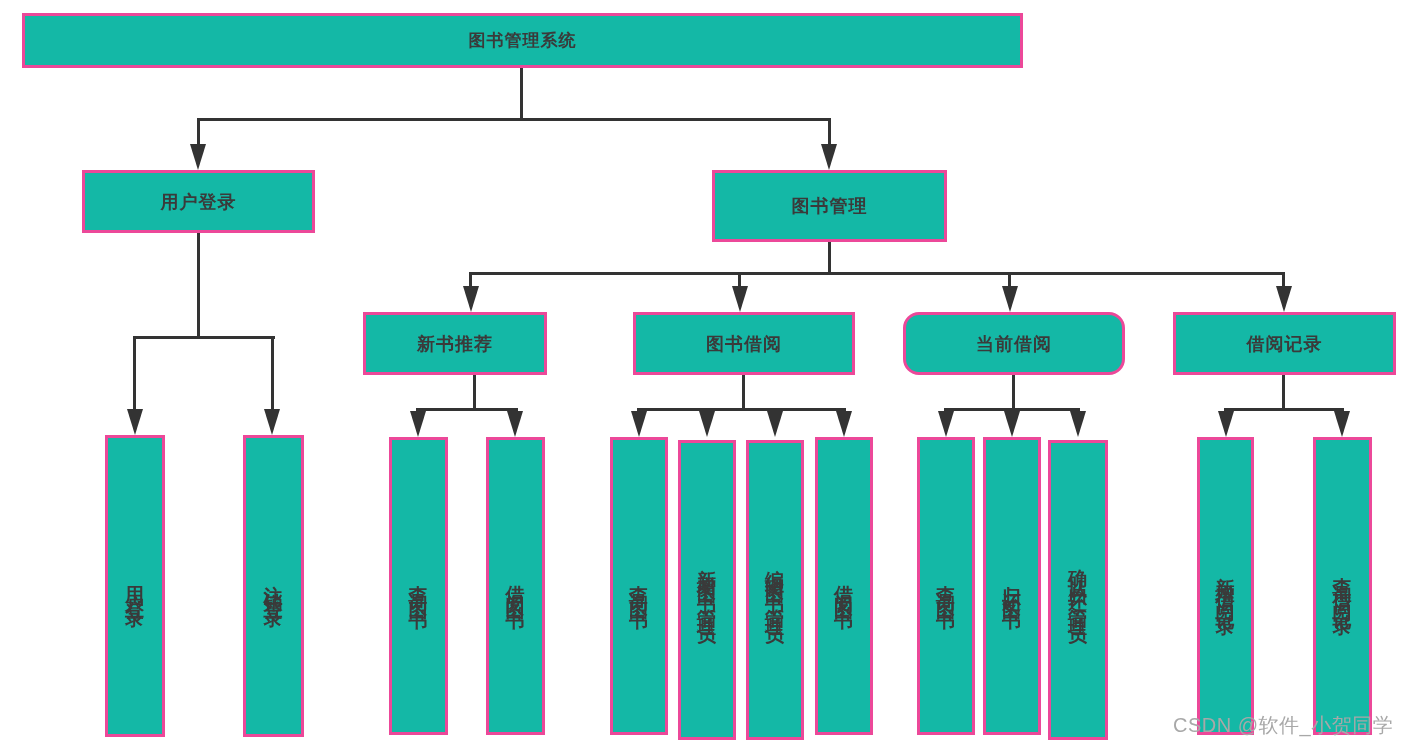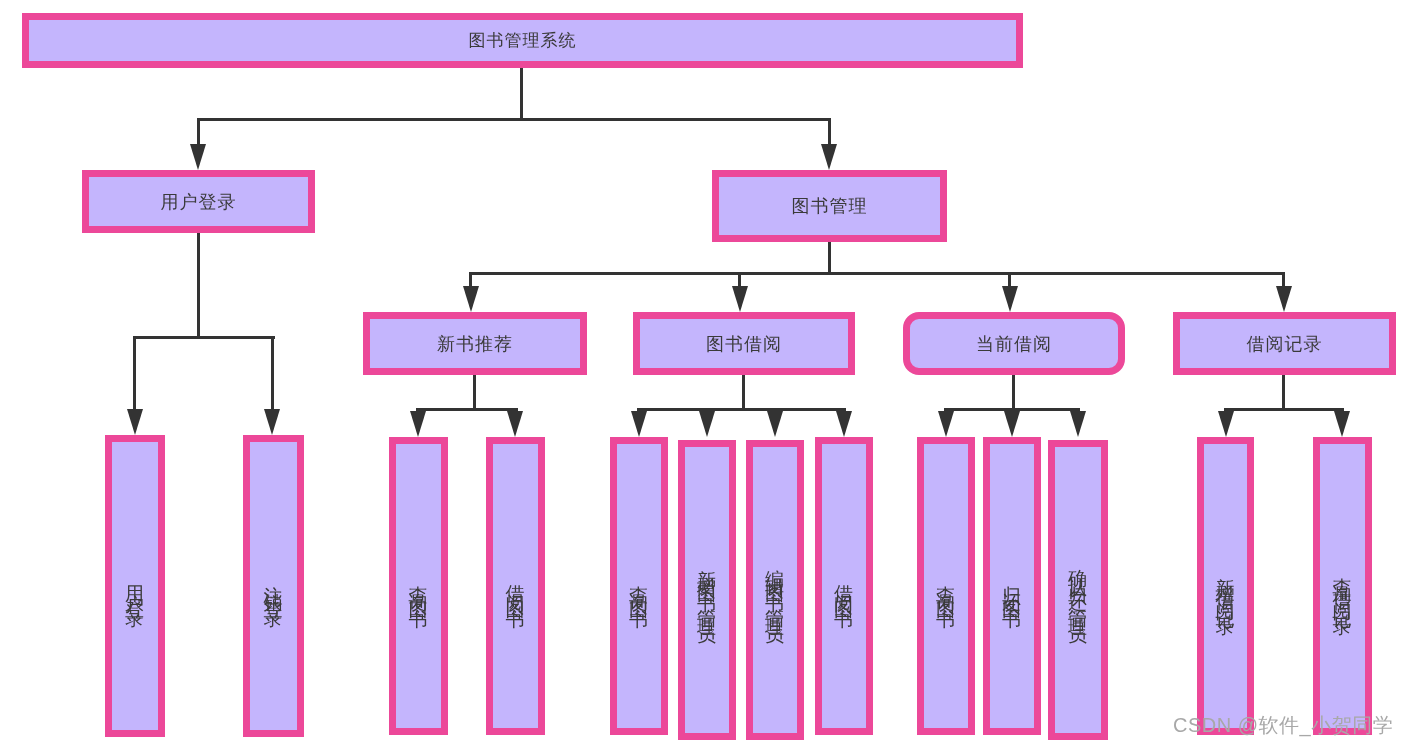--- a/index.html
+++ b/index.html
@@ -1,23 +1,23 @@
 <!DOCTYPE html>
 <html><head>
 <meta charset="utf-8">
 <style>
   html,body { margin:0; padding:0; background:#ffffff; }
   .stage {
     position:relative; width:1405px; height:747px; background:#ffffff;
     font-family:"Liberation Sans", sans-serif; overflow:hidden;
   }
   .box {
-    position:absolute; background:#c4b5fd; border:7px solid #ec4899;
+    position:absolute; background:#14b8a6; border:3px solid #ec4899;
     box-sizing:border-box; display:flex; align-items:center; justify-content:center;
-    color:#3a3a3a; z-index:2; font-size:18px; letter-spacing:1px;
+    color:#3a3a3a; z-index:2; font-size:18px; letter-spacing:1px;font-weight:bold;
   }
   .box.root { font-size:17px; }
   .vbox span.vtext {
     writing-mode:vertical-rl; text-orientation:mixed;
     font-size:19px; letter-spacing:8px; line-height:1; color:#3a3a3a;
   }
   .h, .v { position:absolute; background:#333333; z-index:1; }
   .h { height:3px; } .v { width:3px; }
   .a {
     position:absolute; width:0; height:0; z-index:1;
@@ -57,21 +57,21 @@
   <div class="h" style="left:469px;  top:272px; width:816px;"></div>
   <div class="v" style="left:469px;  top:272px; height:20px;"></div>
   <div class="a" style="left:463px;  top:286px;"></div>
   <div class="v" style="left:738px;  top:272px; height:20px;"></div>
   <div class="a" style="left:732px;  top:286px;"></div>
   <div class="v" style="left:1008px; top:272px; height:20px;"></div>
   <div class="a" style="left:1002px; top:286px;"></div>
   <div class="v" style="left:1282px; top:272px; height:20px;"></div>
   <div class="a" style="left:1276px; top:286px;"></div>
 
-  <div class="box" style="left:363px;  top:312px; width:224px; height:63px;">新书推荐</div>
+  <div class="box" style="left:363px;  top:312px; width:184px; height:63px;">新书推荐</div>
   <div class="box" style="left:633px;  top:312px; width:222px; height:63px;">图书借阅</div>
   <div class="box" style="left:903px;  top:312px; width:222px; height:63px;border-radius:16px;">当前借阅</div>
   <div class="box" style="left:1173px; top:312px; width:223px; height:63px;">借阅记录</div>
 
   <div class="v" style="left:473px; top:375px; height:33px;"></div>
   <div class="h" style="left:417px; top:408px; width:101px;"></div>
   <div class="v" style="left:416px; top:408px; height:18px;"></div>
   <div class="a" style="left:410px; top:411px;"></div>
   <div class="v" style="left:513px; top:408px; height:18px;"></div>
   <div class="a" style="left:507px; top:411px;"></div>

